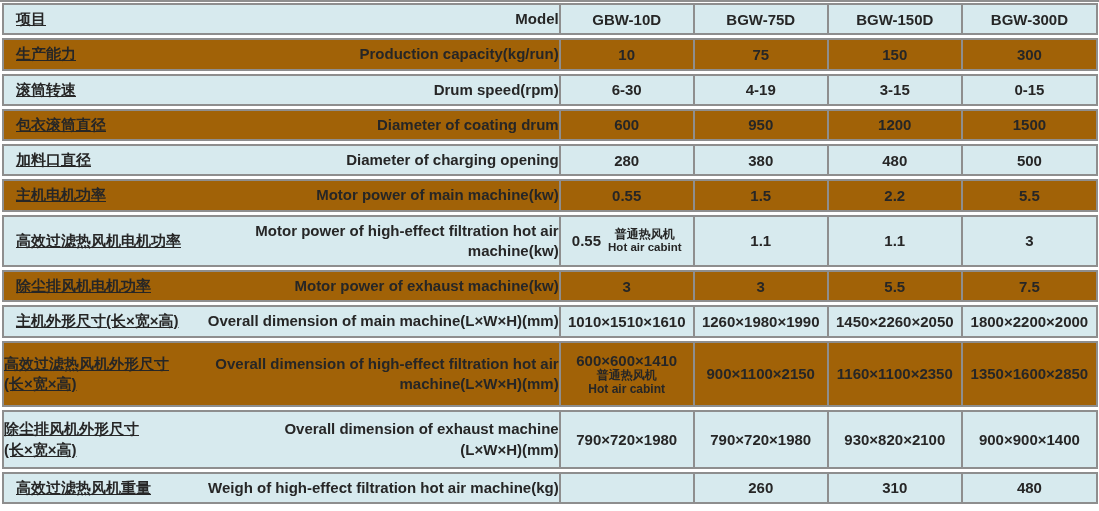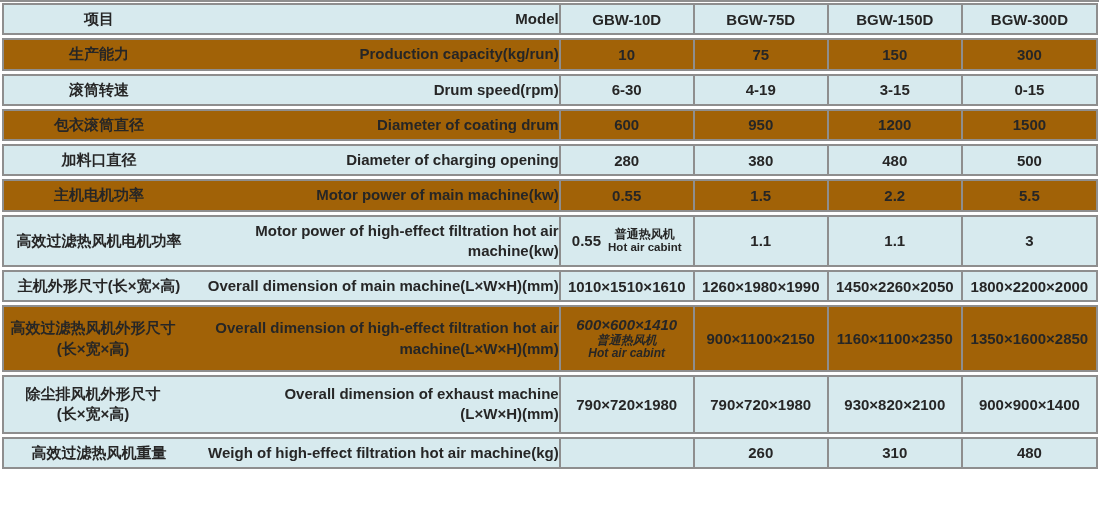--- a/index.html
+++ b/index.html
@@ -48,24 +48,25 @@
     box-sizing: border-box;
   }
   td:first-child, th:first-child { border-left: 2px solid #8e8e8e; }
   td:last-child,  th:last-child  { border-right: 2px solid #8e8e8e; }
   .vline { border-left: 2px solid #8e8e8e; }
 
   tr.blue  td, tr.blue  th { background: #d7eaee; }
   tr.white td, tr.white th { background: #a16207; }
 
   .cn {
-    text-align: center;
+    text-align: left;
     padding-left: 12px;
     white-space: pre-line;
     line-height: 1.35;
+    text-decoration: underline;
   }
   .en {
     text-align: right;
     padding-left: 4px;
     white-space: pre-line;
     line-height: 1.35;
   }
   .val { text-align: center; }
 
   tr.tall-2 td { padding: 7px 0; }
@@ -82,21 +83,21 @@
     display: inline-flex;
     flex-direction: column;
     align-items: center;
     line-height: 1.1;
     margin-left: 7px;
   }
   .note .note-cn { font-size: 12px; }
   .note .note-en { font-size: 11.5px; }
 
   
-  .stack { text-align: center; line-height: 1.15; font-style: italic; }
+  .stack { text-align: center; line-height: 1.15; }
   .stack .num { display: block; font-size: 15px; }
   .stack .note-cn { display: block; font-size: 12px; }
   .stack .note-en { display: block; font-size: 12px; }
 </style>
 </head>
 <body>
 
 <div class="page">
   <div class="top-rule"></div>
 
@@ -175,20 +176,28 @@
             <span class="note-cn">普通热风机</span>
             <span class="note-en">Hot air cabint</span>
           </span>
         </div>
       </td>
       <td class="val vline">1.1</td>
       <td class="val vline">1.1</td>
       <td class="val vline">3</td>
     </tr>
 
+    <tr class="white">
+      <td class="cn">除尘排风机电机功率</td>
+      <td class="en">Motor power of exhaust machine(kw)</td>
+      <td class="val vline">3</td>
+      <td class="val vline">3</td>
+      <td class="val vline">5.5</td>
+      <td class="val vline">7.5</td>
+    </tr>
 
     <tr class="blue">
       <td class="cn">主机外形尺寸(长×宽×高)</td>
       <td class="en">Overall dimension of main machine(L×W×H)(mm)</td>
       <td class="val vline">1010×1510×1610</td>
       <td class="val vline">1260×1980×1990</td>
       <td class="val vline">1450×2260×2050</td>
       <td class="val vline">1800×2200×2000</td>
     </tr>
 

